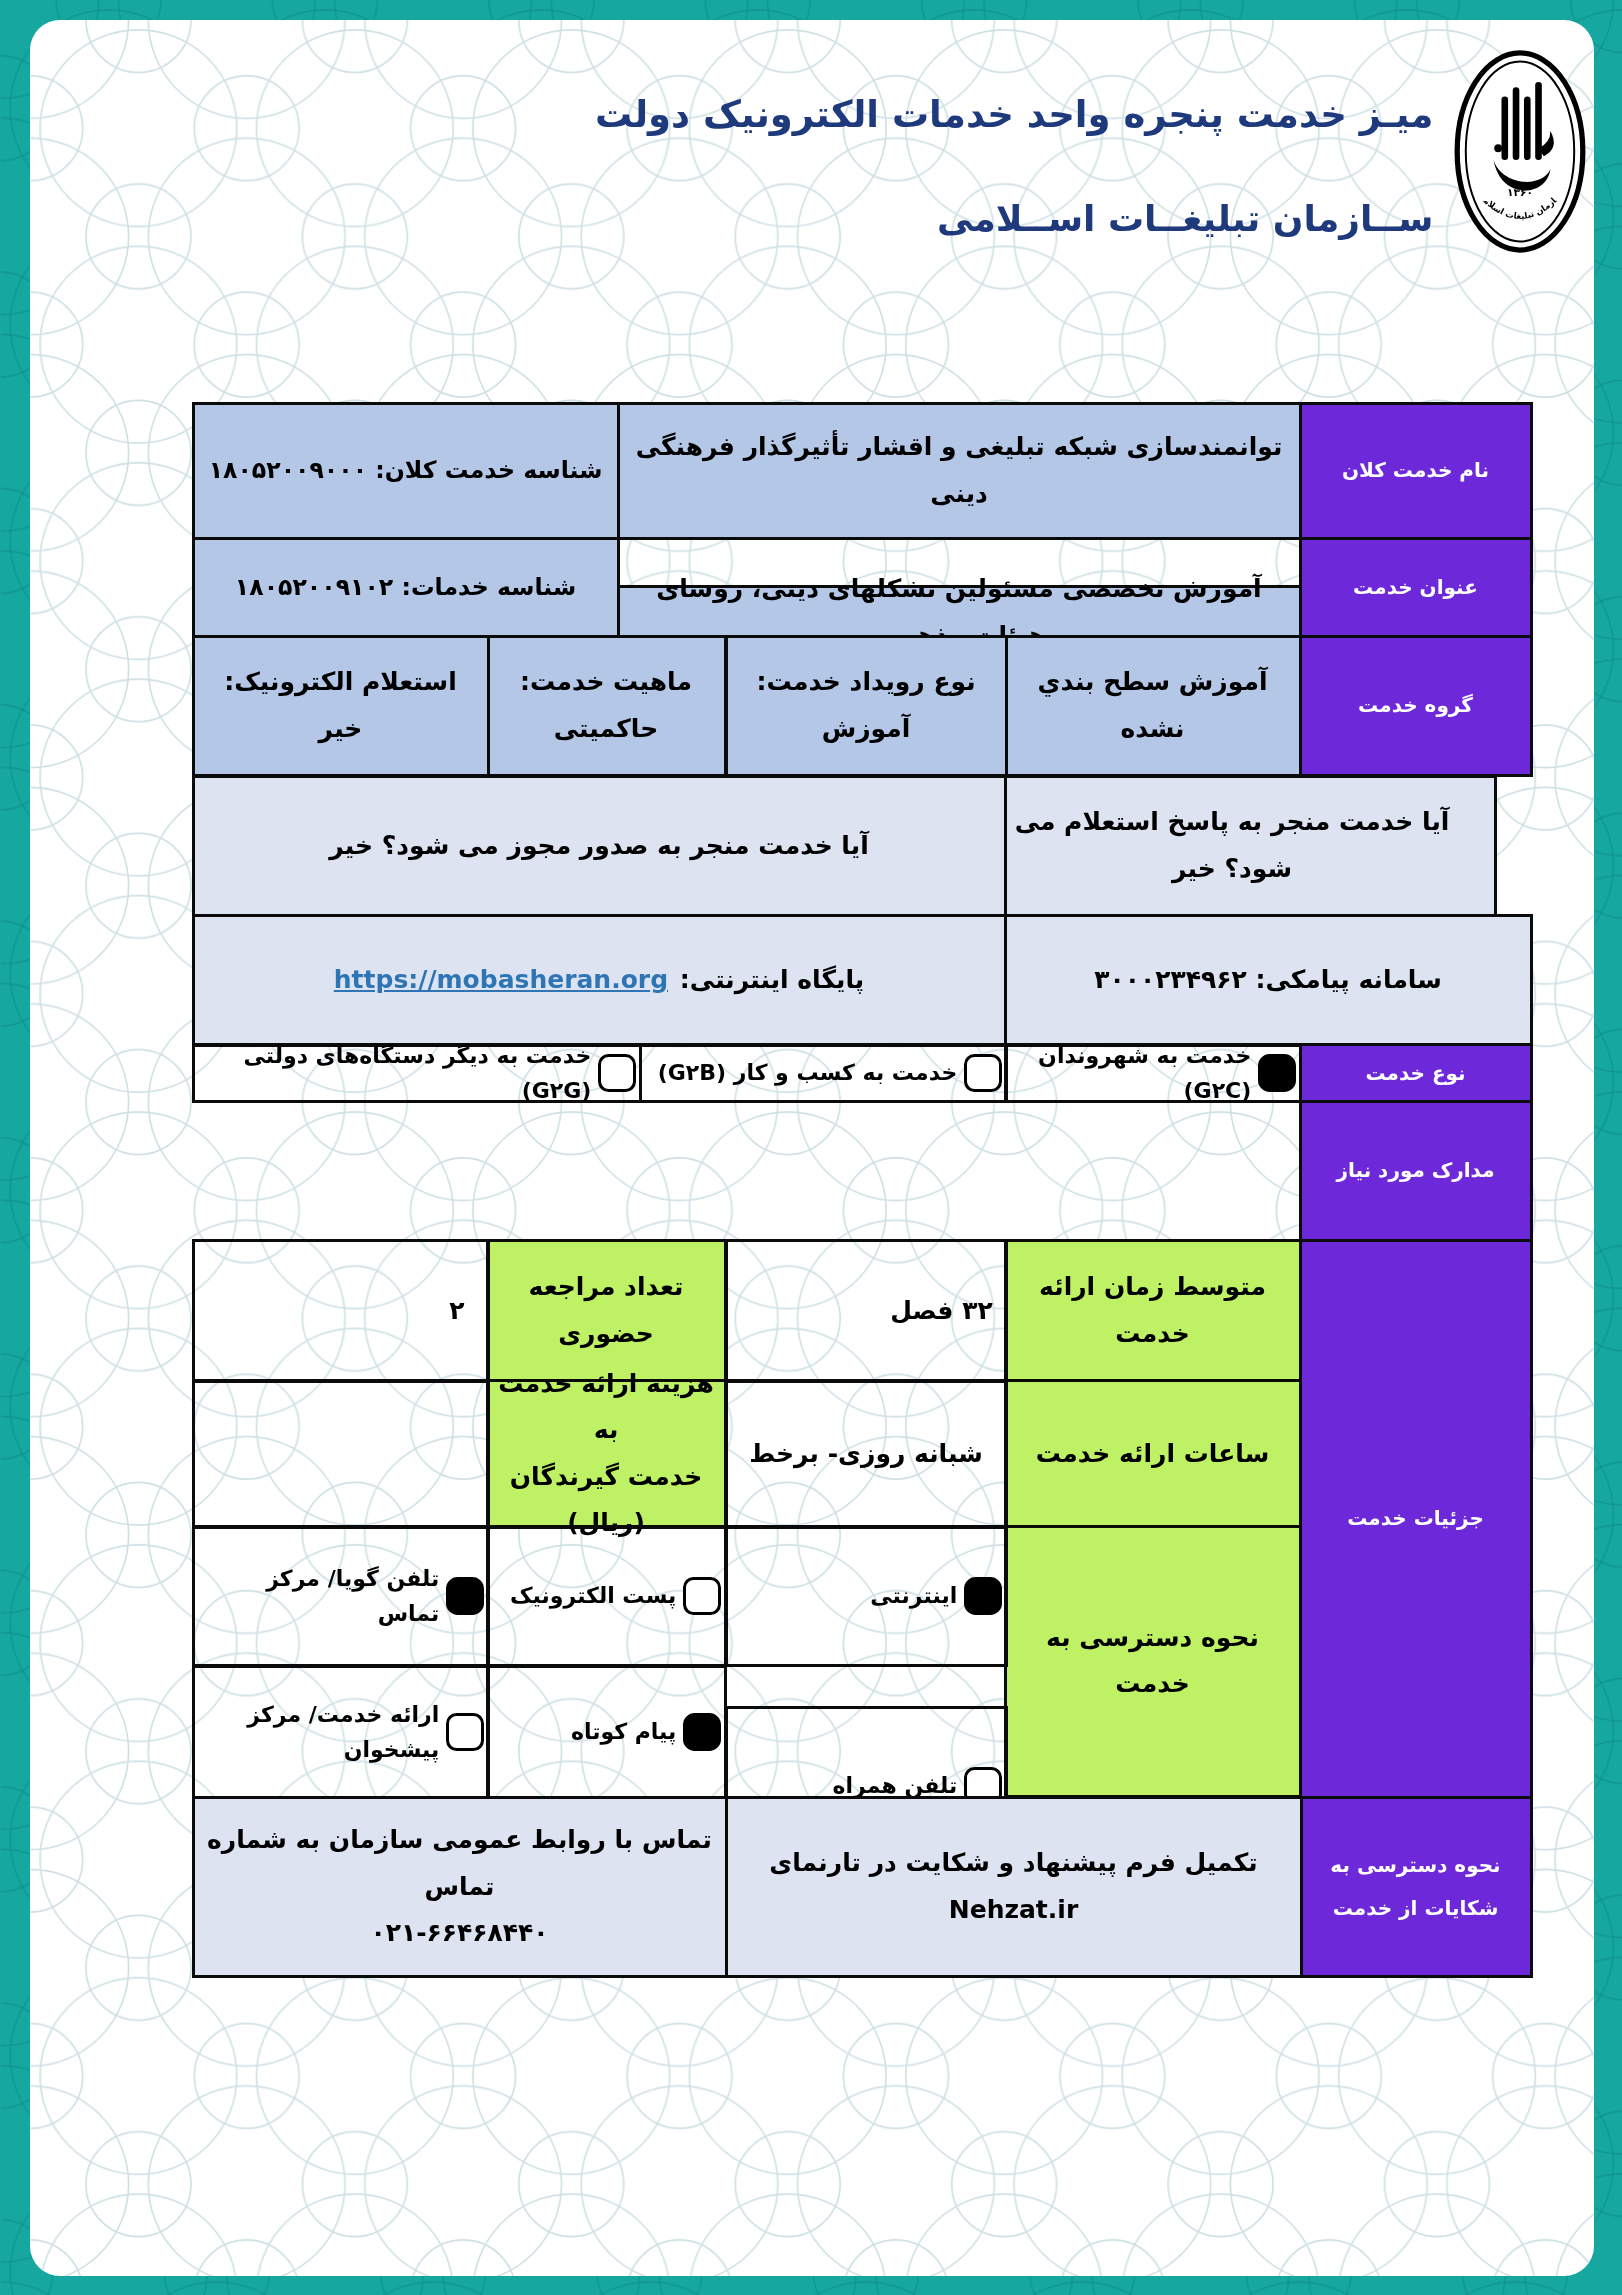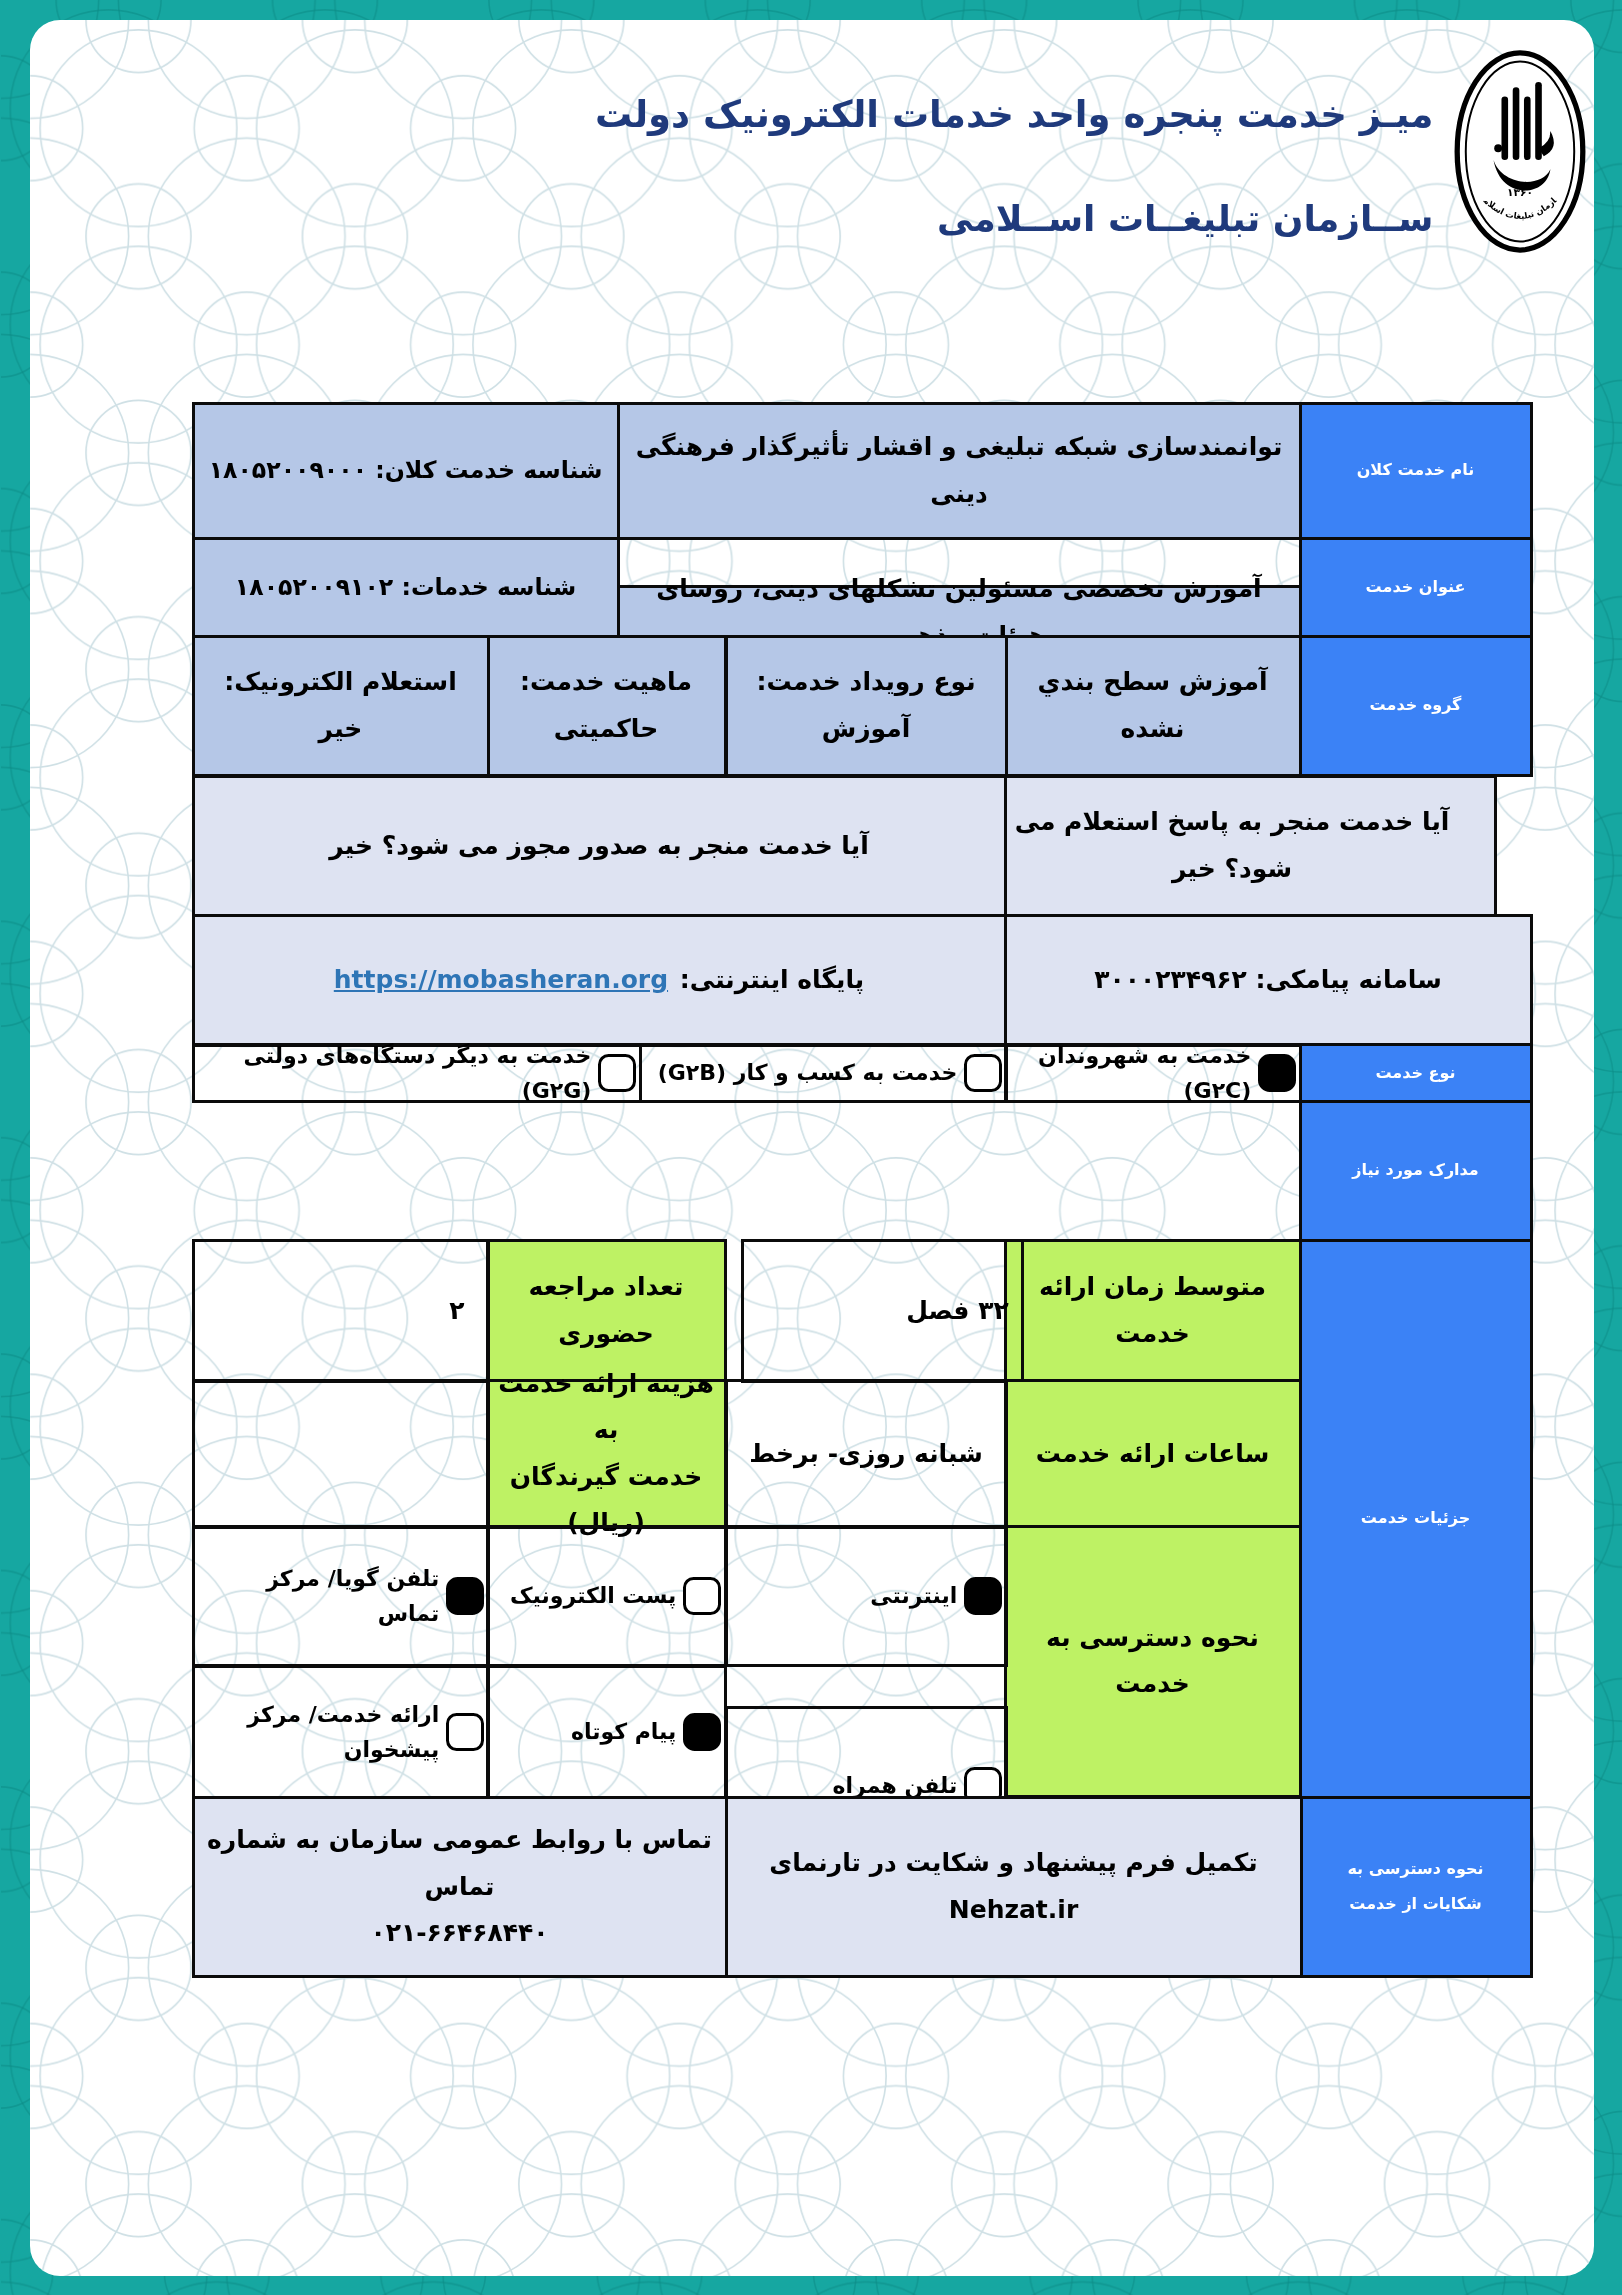--- a/index.html
+++ b/index.html
@@ -21,21 +21,21 @@
   .title2{position:absolute;top:178px;right:160px;font-size:36px;color:#1F3A7C;white-space:nowrap;}
   .logo{position:absolute;top:29.5px;right:6.6px;width:134px;height:205px;}
 
   .tbl{position:absolute;left:162px;top:382px;width:1338px;height:1573px;}
   .c{
     position:absolute;box-sizing:border-box;border:3.3px solid #0b0b0b;
     display:flex;align-items:center;justify-content:center;
     text-align:center;white-space:pre-line;color:#000;
     font-size:25px;line-height:1.85;padding:0 9.2px;
   }
-  .dark{background:#3b82f6;color:#ffffff;font-size:16px;line-height:2.15;}
+  .dark{background:#6d28d9;color:#ffffff;font-size:20px;line-height:2.15;}
   .med{background:#B5C7E7;}
   .per{background:#bef264;}
   .lav{background:#DEE3F2;}
   .clear{background:transparent;}
   .j-right{justify-content:flex-start;}
   .cb{justify-content:flex-start;padding:0 2.6px 0 6.6px;gap:6.6px;font-size:22px;line-height:1.6;}
   .cb .cb-label{text-align:right;}
   .checkbox{
     width:38px;height:38px;flex:none;box-sizing:border-box;
     border:3.9px solid #000;border-radius:10.5px;background:#fff;
@@ -61,21 +61,21 @@
   #r5r {left:812px;top:512px;width:529px;height:133px;}
   #r5l {left:0;top:512px;width:815px;height:133px;}
   #r6h {left:1107px;top:641px;width:234px;height:60px;line-height:1.2;}
   #r6a {left:812px;top:641px;width:298px;height:60px;}
   #r6b {left:447px;top:641px;width:369px;height:60px;}
   #r6c {left:0;top:641px;width:450px;height:60px;}
   #r7h {left:1107px;top:698px;width:234px;height:142px;}
   #r7c {left:0;top:698px;width:1110px;height:142px;padding-right:13px;}
   #rdh {left:1107px;top:837px;width:234px;height:560px;}
   #r8a {left:812px;top:837px;width:298px;height:144px;}
-  #r8av{left:549px;top:837px;width:283px;height:144px;padding-right:11.8px;padding-left:32px;}
+  #r8av{left:533px;top:837px;width:283px;height:144px;padding-right:11.8px;padding-left:32px;}
   #r8b {left:294px;top:837px;width:241px;height:144px;}
   #r8bv{left:0;top:837px;width:298px;height:144px;padding-right:22px;}
   #r9a {left:812px;top:977px;width:298px;height:150px;}
   #r9av{left:533px;top:977px;width:283px;height:150px;}
   #r9b {left:294px;top:977px;width:241px;height:150px;}
   #r9bv{left:0;top:977px;width:298px;height:150px;}
   #rac {left:812px;top:1123px;width:298px;height:273px;}
   #r10a{left:533px;top:1123px;width:283px;height:142px;}
   #r10b{left:294px;top:1123px;width:241px;height:142px;}
   #r10c{left:0;top:1123px;width:298px;height:142px;}

